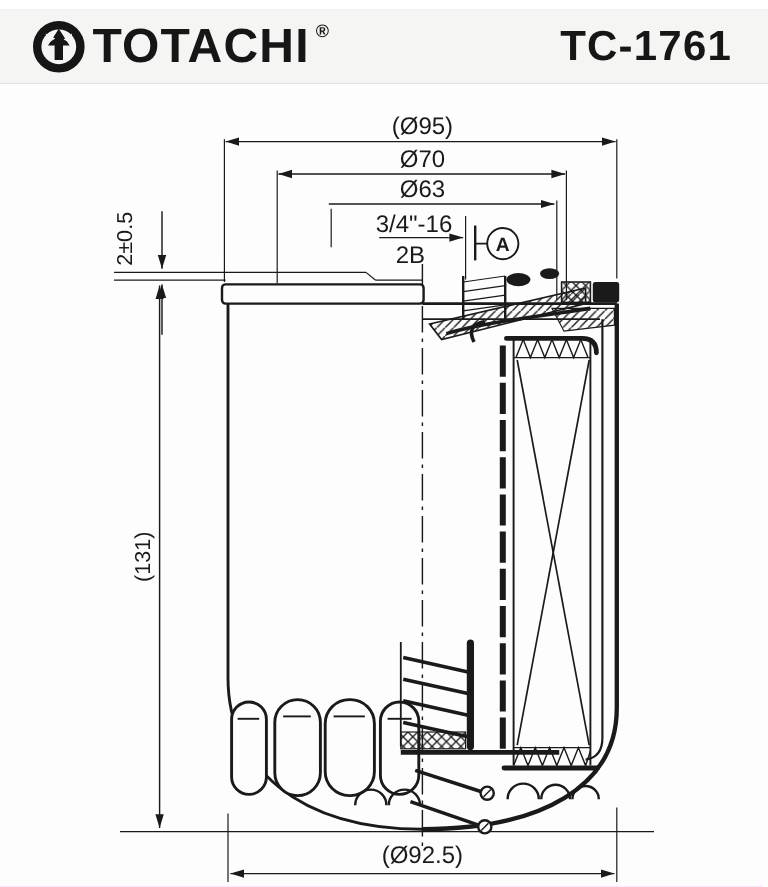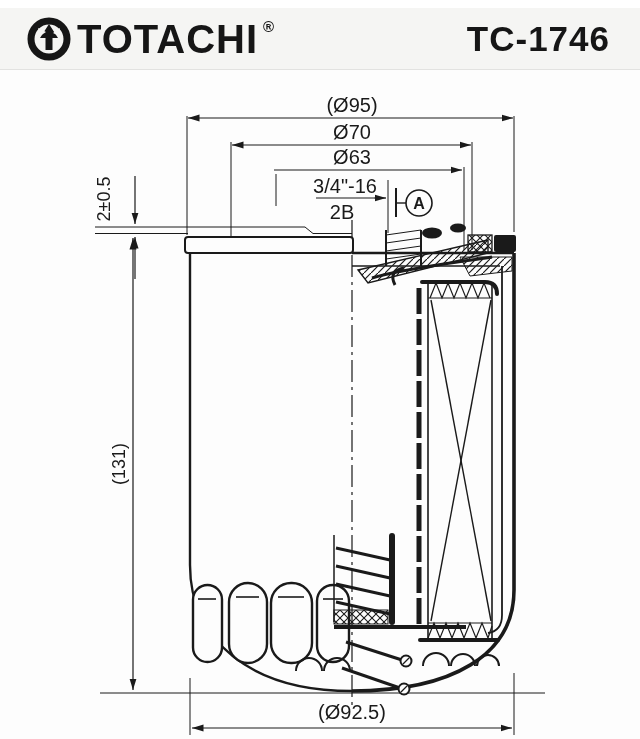--- a/index.html
+++ b/index.html
@@ -63,21 +63,21 @@
     <div class="brand">
       <svg width="46" height="46" viewBox="0 0 46 46">
         <circle cx="23" cy="23" r="18" fill="none" stroke="#161616" stroke-width="7"></circle>
         <path d="M23,8 L32,22 L26.5,22 L26.5,34 L19.5,34 L19.5,22 L14,22 Z" fill="#161616"></path>
         <path d="M12,12 L20,16 L14,20 Z" fill="#f5f5f3"></path>
         <path d="M34,12 L27,17 L33,20 Z" fill="#f5f5f3"></path>
       </svg>
       <span class="brand-text">TOTACHI</span>
       <span class="brand-reg">®</span>
     </div>
-    <div class="part-number">TC-1746</div>
+    <div class="part-number">TC-1761</div>
   </div>
 
   <div class="canvas">
   <svg width="640" height="669" viewBox="0 0 640 669">
     <defs>
       <marker id="arr" markerWidth="13" markerHeight="9" refX="11.5" refY="4.5" orient="auto-start-reverse" markerUnits="userSpaceOnUse">
         <path d="M0,1 L11.5,4.5 L0,8 Z" fill="#1a1a1a"></path>
       </marker>
       <pattern id="hatch" patternUnits="userSpaceOnUse" width="7" height="7">
         <path d="M0,7 L7,0" stroke="#1a1a1a" stroke-width="1.2"></path>

